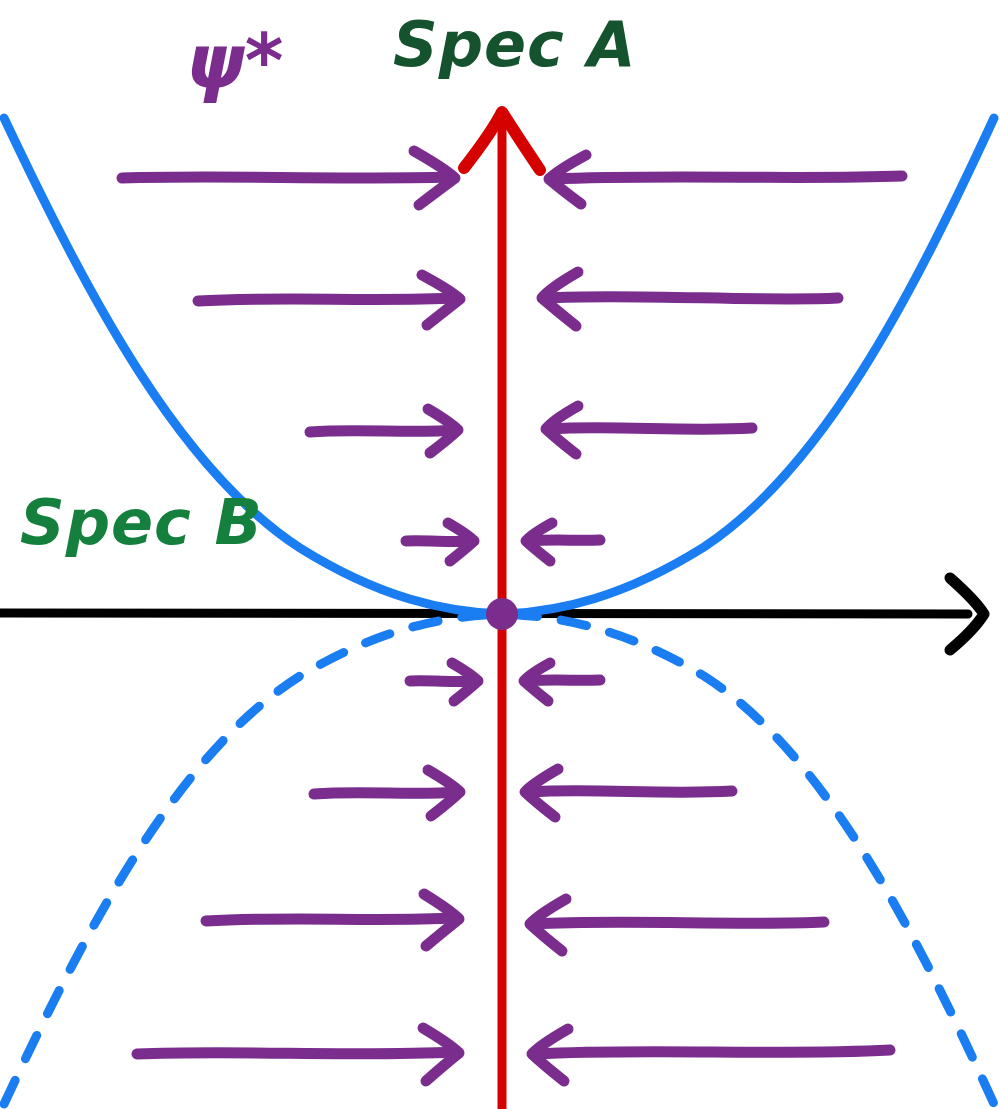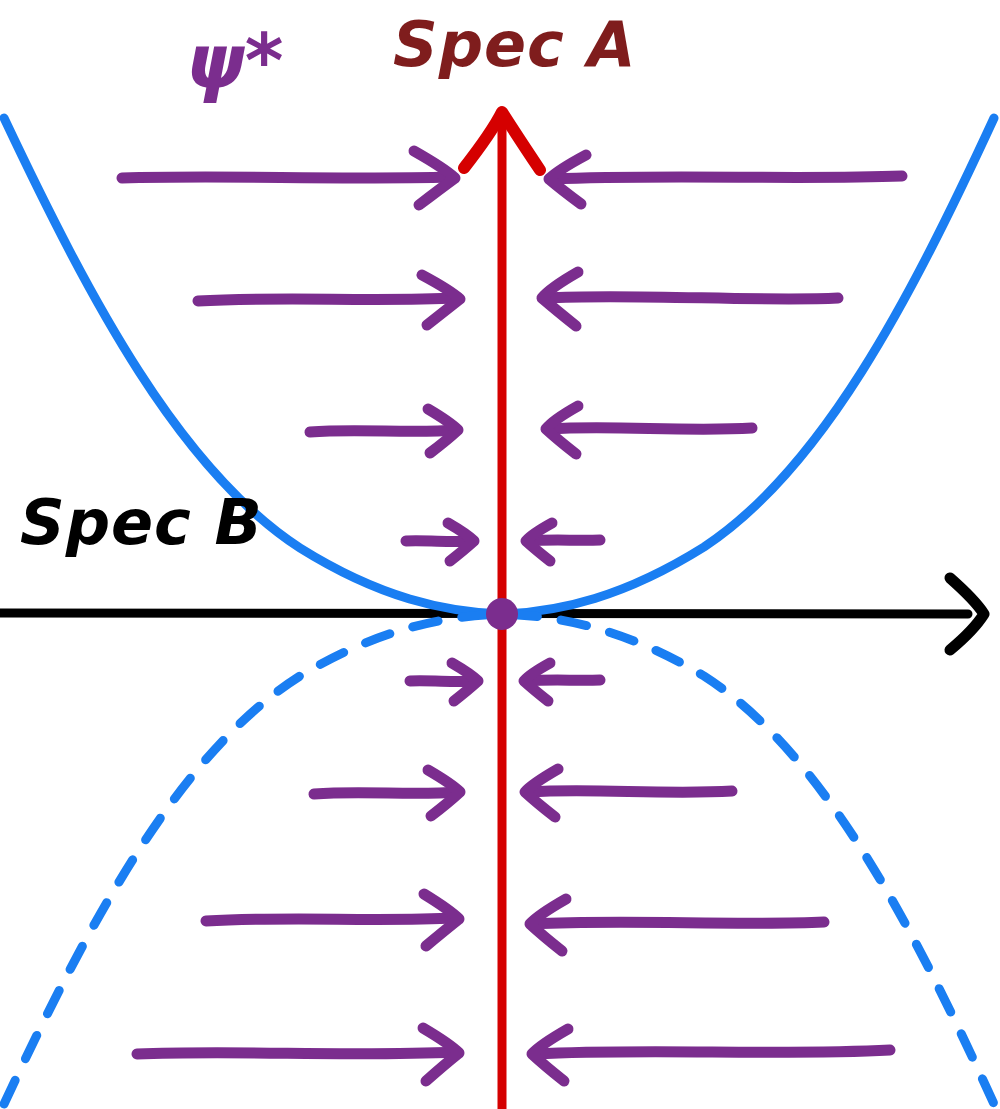--- a/index.html
+++ b/index.html
@@ -157,19 +157,19 @@
       <g>
         <path d="M 890 1050 C 780 1056, 644 1048, 536 1054"></path>
         <path d="M 568 1029 Q 540 1045, 532 1054 Q 545 1066, 564 1081"></path>
       </g>
     </g>
 
     <circle cx="502" cy="614" r="16" fill="#7b2d8e"></circle>
 
   </svg>
 
-  <div class="hand-label" id="label-spec-a" style="color:#7f1d1d;">Spec A</div>
+  <div class="hand-label" id="label-spec-a" style="color:#14532d;">Spec A</div>
 
-  <div class="hand-label" id="label-spec-b" style="color:#000000;">Spec B</div>
+  <div class="hand-label" id="label-spec-b" style="color:#15803d;">Spec B</div>
 
   <div class="hand-label" id="label-psi-star" style="color:#7b2d8e;">ψ*</div>
 
 </div>
 
 </body></html>

